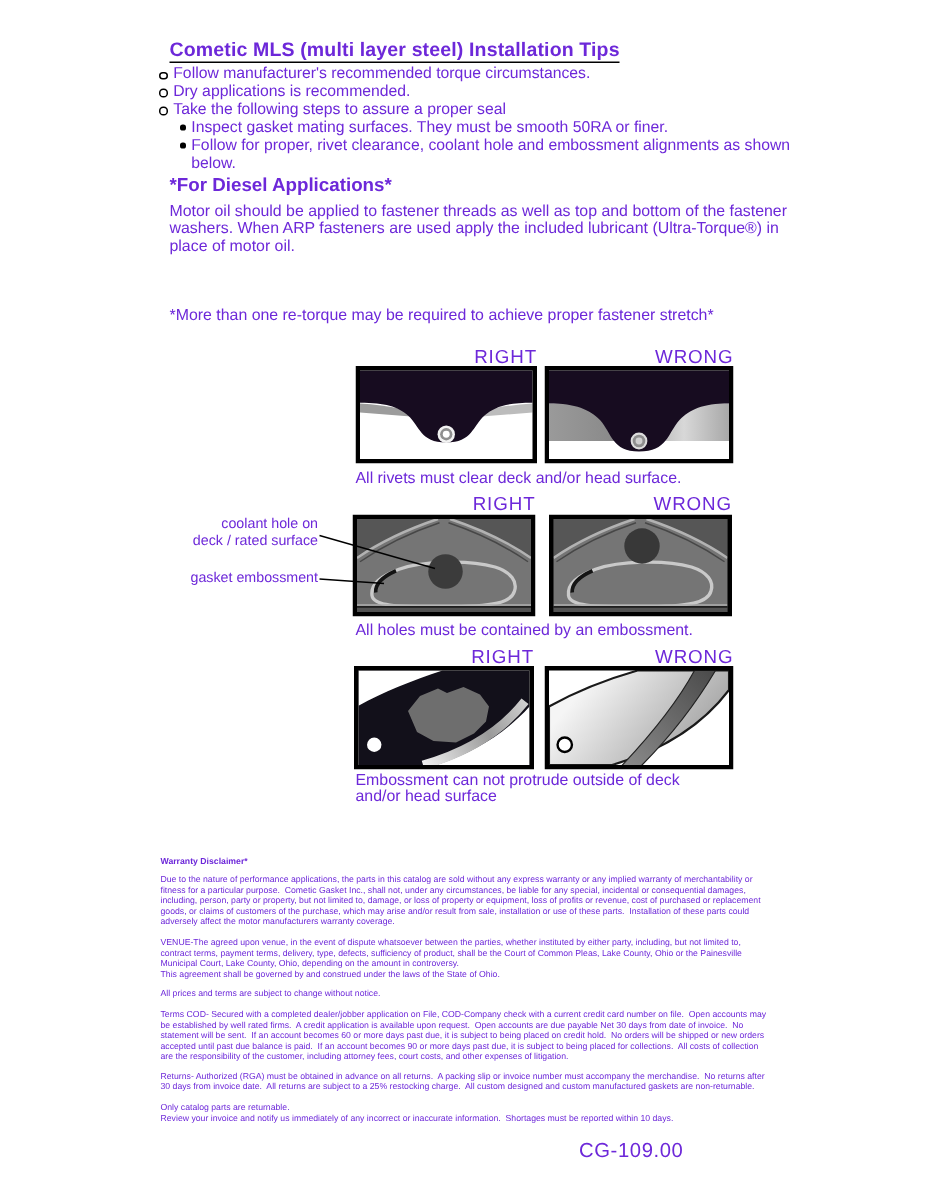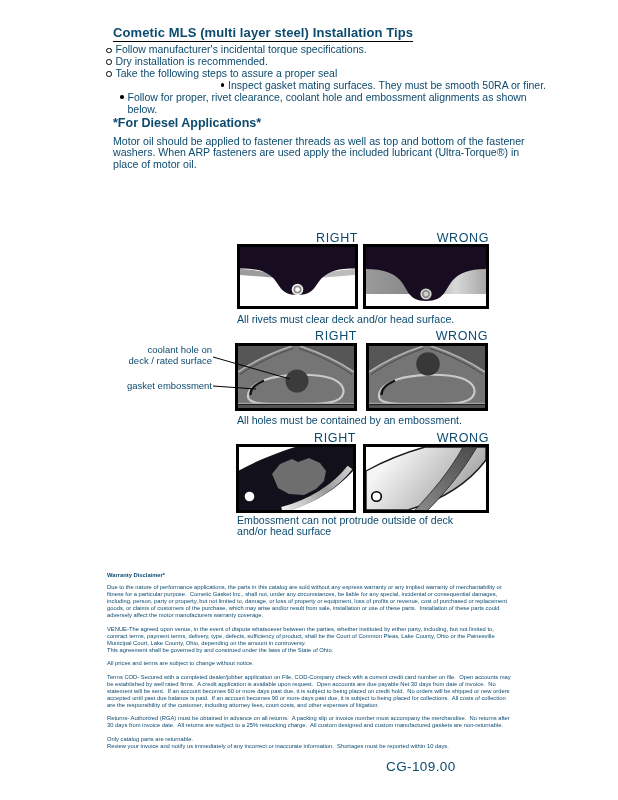--- a/index.html
+++ b/index.html
@@ -1,32 +1,32 @@
 <!DOCTYPE html>
 <html><head>
 <meta charset="utf-8">
 <style>
   html,body{margin:0;padding:0;background:#e8e8e8;}
   .page{
     position:relative;width:618px;height:800px;background:#ffffff;
-    font-family:"Liberation Sans",sans-serif;color:#0c4a6e;overflow:hidden;
+    font-family:"Liberation Sans",sans-serif;color:#6d28d9;overflow:hidden;
     margin:0 auto;
   }
   .abs{position:absolute;}
   .title{
     left:113px;top:25px;font-size:13px;font-weight:bold;
     border-bottom:1.5px solid #000;padding-bottom:1px;letter-spacing:.1px;
   }
   .bullets{left:106px;top:44px;font-size:10.5px;line-height:11.9px;width:440px;}
   .b-row{display:flex;align-items:flex-start;}
   .b-row .o{
     width:3.5px;height:3.5px;border:1px solid #000;border-radius:50%;
     display:inline-block;margin:3.5px 4px 0 0;flex:none;
   }
-  .b-row.sub{padding-left:14px;justify-content:flex-end;}
+  .b-row.sub{padding-left:14px;}
   .b-row .d{
     width:3.5px;height:3.5px;background:#000;border-radius:50%;
     display:inline-block;margin:3.5px 4px 0 0;flex:none;
   }
   .diesel-h{left:113px;top:116px;font-size:12.5px;font-weight:bold;}
   .body-p{left:113px;font-size:10.6px;line-height:11.3px;width:414px;}
   .p1{top:136px;}
   .p2{top:163px;}
   .note{top:205px;}
   .flabel{font-size:12.5px;text-align:right;letter-spacing:.6px;}
@@ -43,42 +43,43 @@
 </head>
 <body>
 
 <div class="page">
 
   <div class="abs title">Cometic MLS (multi layer steel) Installation Tips</div>
 
   <div class="abs bullets">
     <div class="b-row">
         <span class="o"></span>
-        <span>Follow manufacturer's incidental torque specifications.</span>
+        <span>Follow manufacturer's recommended torque circumstances.</span>
       </div>
     <div class="b-row">
         <span class="o"></span>
-        <span>Dry installation is recommended.</span>
+        <span>Dry applications is recommended.</span>
       </div>
     <div class="b-row">
         <span class="o"></span>
         <span>Take the following steps to assure a proper seal</span>
       </div>
     <div class="b-row sub">
         <span class="d"></span>
         <span>Inspect gasket mating surfaces.  They must be smooth 50RA or finer.</span>
       </div>
     <div class="b-row sub">
         <span class="d"></span>
         <span>Follow for proper, rivet clearance, coolant hole and embossment alignments as shown below.</span>
       </div>
   </div>
 
   <div class="abs diesel-h">*For Diesel Applications*</div>
   <div class="abs body-p p1">Motor oil should be applied to fastener threads as well as top and bottom of the fastener washers. When ARP fasteners are used apply the included lubricant (Ultra-Torque®) in place of motor oil.</div>
+  <div class="abs body-p note">*More than one re-torque may be required to achieve proper fastener stretch*</div>
 
   <div class="abs flabel" style="left:237px;top:231px;width:121px;">RIGHT</div>
   <div class="abs flabel" style="left:363px;top:231px;width:126px;">WRONG</div>
 
   <div class="abs" style="left:237px;top:244px;">
     <svg width="121" height="65" viewBox="0 0 121 65">
       <rect x="1.5" y="1.5" width="118" height="62" fill="#ffffff" stroke="none"></rect>
       <path d="M3,25 C22,26 40,30 54,35 L3,31 Z" fill="#9c9c9c"></path>
       <path d="M118,25 C99,26 81,30 67,35 L118,31 Z" fill="#bcbcbc"></path>
       <path d="M3,3 H118 V24.5 C101,24.5 93,27 86,33 C78,40 78,51 60.5,51 C43,51 43,40 35,33 C28,27 20,24.5 3,24.5 Z" fill="#170c20"></path>

